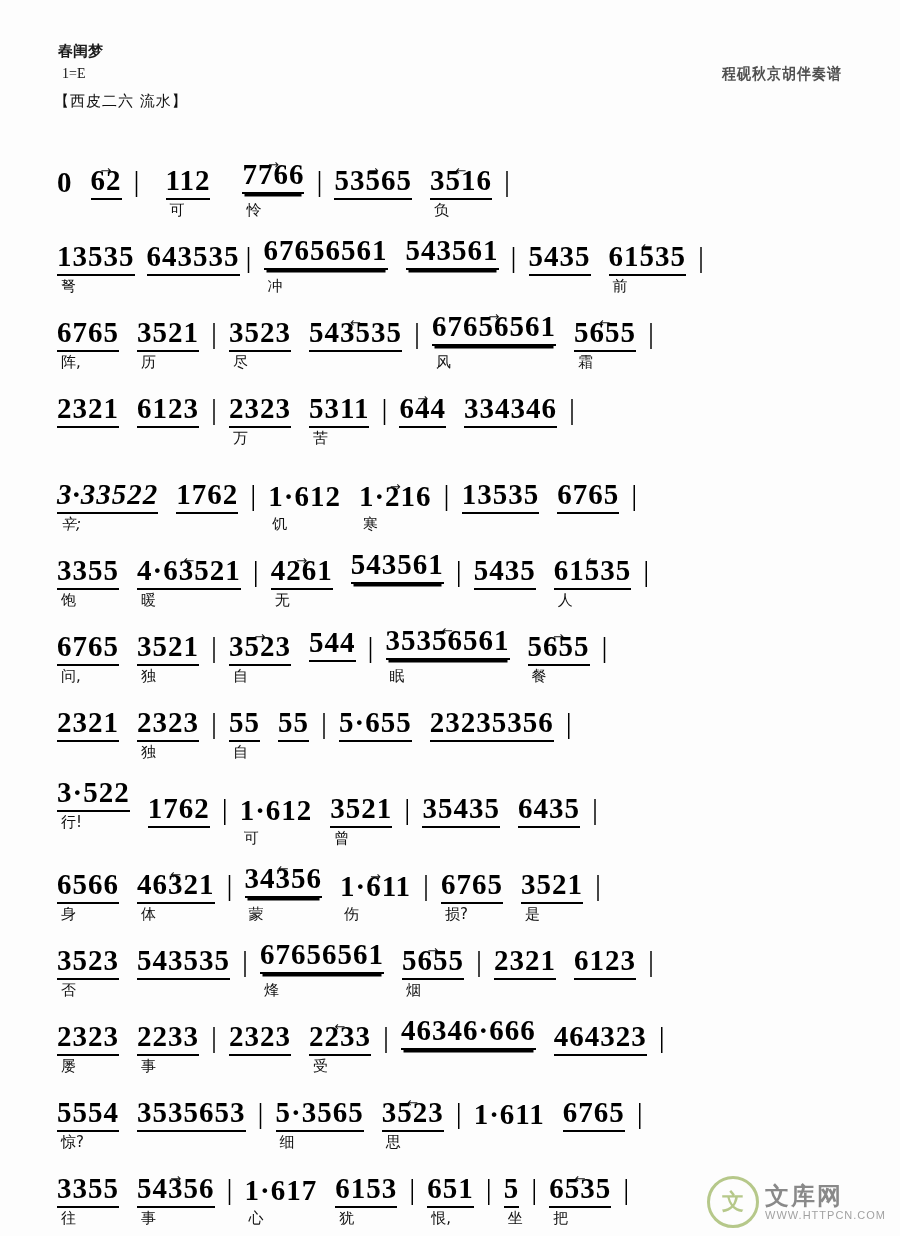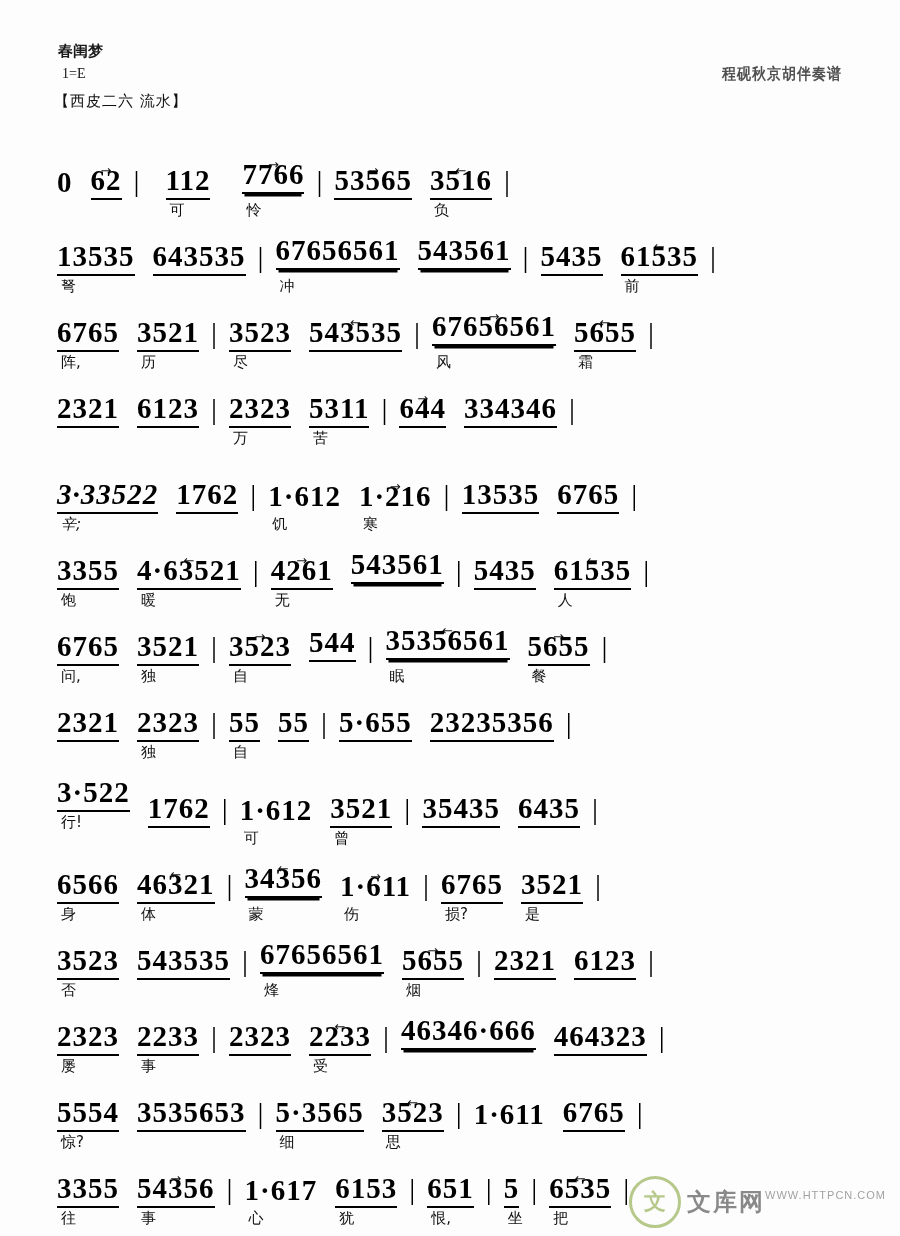--- a/index.html
+++ b/index.html
@@ -151,20 +151,21 @@
     align-items: center;
     justify-content: center;
     color: #7d9e2e;
     font-size: 22px;
     font-family: "DejaVu Sans", sans-serif;
     font-weight: bold;
     margin-right: 6px;
   }
   .wm-text {
     display: flex;
+    flex-direction: column;
     line-height: 1.1;
   }
   .wm-main {
     font-family: "DejaVu Sans", sans-serif;
     font-size: 24px;
     font-weight: bold;
     color: #2b2b2b;
     letter-spacing: 2px;
   }
   .wm-sub {
@@ -216,21 +217,21 @@
           <div class="grp u1">3516</div>
           <div class="lyr" style="position: absolute; bottom: -20px; left: 4px;">负</div>
         </div>
         <div class="bar">|</div>
       </div>
       <div class="line">
         <div class="cell" style="margin: 0px 9px;">
           <div class="grp u1">13535</div>
           <div class="lyr" style="position: absolute; bottom: -20px; left: 4px;">弩</div>
         </div>
-        <div class="cell" style="margin: 0px 9px;">
+        <div class="cell" style="margin: 0px 3px;">
           <div class="grp u1">643535</div>
           <div class="lyr" style="position: absolute; bottom: -20px; left: 4px;"></div>
         </div>
         <div class="bar">|</div>
         <div class="cell" style="margin: 0px 9px;">
           <div class="grp u2">67656561</div>
           <div class="lyr" style="position: absolute; bottom: -20px; left: 4px;">冲</div>
         </div>
         <div class="cell" style="margin: 0px 9px;">
           <div class="grp u2">543561</div>

